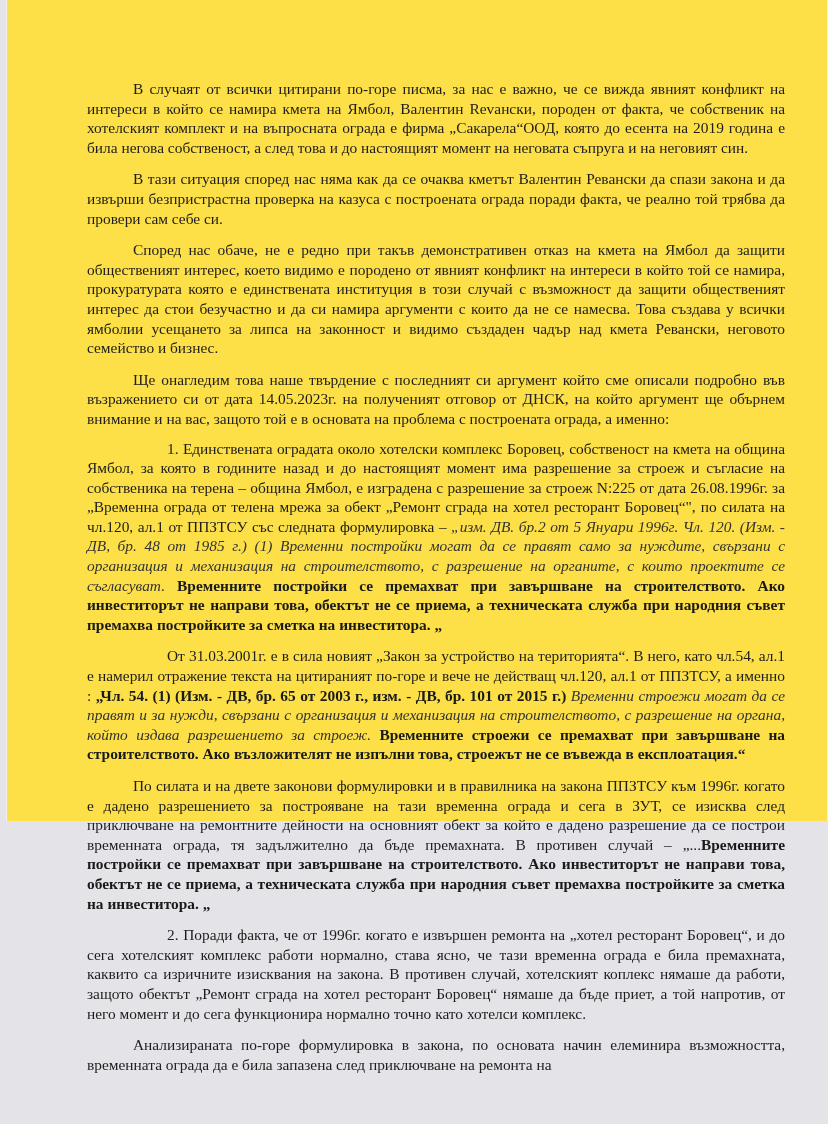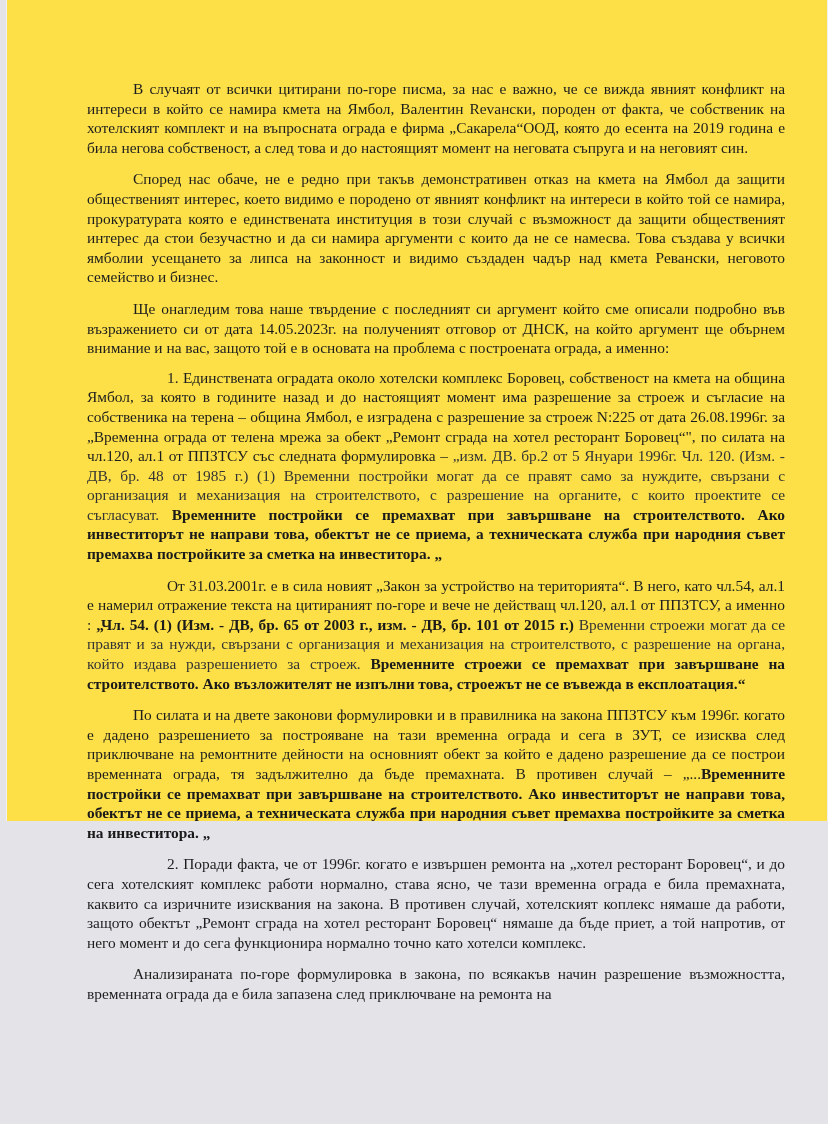--- a/index.html
+++ b/index.html
@@ -37,50 +37,52 @@
       margin: 0 0 12px 0;
       text-indent: 46px;
     }
     .content p.list {
       text-indent: 80px;
     }
     .content p.tight {
       margin-bottom: 10px;
     }
     .it {
+      font-style: italic;
       color: #333;
     }
     .bi {
       font-weight: bold;
       color: #1a1a1a;
     }
   </style>
 </head>
 <body>
 
 <div class="page">
   <div class="content">
 
     <p>В случаят от всички цитирани по-горе писма, за нас е важно, че се вижда явният конфликт на интереси в който се намира кмета на Ямбол, Валентин Revански, породен от факта, че собственик на хотелският комплект и на въпросната ограда е фирма „Сакарела“ООД, която до есента на 2019 година е била негова собственост, а след това и до настоящият момент на неговата съпруга и на неговият син.</p>
 
+    <p>В тази ситуация според нас няма как да се очаква кметът Валентин Ревански да спази закона и да извърши безпристрастна проверка на казуса с построената ограда поради факта, че реално той трябва да провери сам себе си.</p>
 
     <p>Според нас обаче, не е редно при такъв демонстративен отказ на кмета на Ямбол да защити общественият интерес, което видимо е породено от явният конфликт на интереси в който той се намира, прокуратурата която е единствената институция в този случай с възможност да защити общественият интерес да стои безучастно и да си намира аргументи с които да не се намесва. Това създава у всички ямболии усещането за липса на законност и видимо създаден чадър над кмета Ревански, неговото семейство и бизнес.</p>
 
     <p class="tight">Ще онагледим това наше твърдение с последният си аргумент който сме описали подробно във възражението си от дата 14.05.2023г.  на полученият отговор от ДНСК, на който аргумент ще обърнем внимание и на вас, защото той е в основата на проблема с построената ограда, а именно:</p>
 
     <p class="list">
       <span>1.  Единствената оградата около хотелски комплекс Боровец, собственост на кмета на община Ямбол, за която в годините назад и до настоящият момент има разрешение за строеж и съгласие на собственика на терена – община Ямбол, е изградена с разрешение за строеж N:225 от дата 26.08.1996г. за „Временна ограда от телена мрежа за обект „Ремонт сграда на хотел ресторант Боровец“", по силата на чл.120, ал.1 от ППЗТСУ със следната формулировка – </span><span class="it">„изм. ДВ. бр.2 от 5 Януари 1996г. Чл. 120. (Изм. - ДВ, бр. 48 от 1985 г.) (1) Временни постройки могат да се правят само за нуждите, свързани с организация и механизация на строителството, с разрешение на органите, с които проектите се съгласуват. </span><span class="bi">Временните постройки се премахват при завършване на строителството. Ако инвеститорът не направи това, обектът не се приема, а техническата служба при народния съвет премахва постройките за сметка на инвеститора. „</span>
     </p>
 
     <p class="list">
       <span>От 31.03.2001г. е в сила новият „Закон за устройство на територията“. В него, като чл.54, ал.1 е намерил отражение текста на цитираният по-горе и вече не действащ чл.120, ал.1 от ППЗТСУ, а именно : </span><span class="bi">„Чл. 54. (1) (Изм. - ДВ, бр. 65 от 2003 г., изм. - ДВ, бр. 101 от 2015 г.)</span><span class="it"> Временни строежи могат да се правят и за нужди, свързани с организация и механизация на строителството, с разрешение на органа, който издава разрешението за строеж. </span><span class="bi">Временните строежи се премахват при завършване на строителството. Ако възложителят не изпълни това, строежът не се въвежда в експлоатация.“</span>
     </p>
 
     <p>
       <span>По силата и на двете законови формулировки и в правилника на закона ППЗТСУ към 1996г.  когато е дадено разрешението за построяване на тази временна ограда и сега в ЗУТ, се изисква след приключване на ремонтните дейности на основният обект за който е дадено разрешение да се построи временната ограда, тя задължително да бъде премахната. В противен случай – „...</span><span class="bi">Временните постройки се премахват при завършване на строителството. Ако инвеститорът не направи това, обектът не се приема, а техническата служба при народния съвет премахва постройките за сметка на инвеститора. „</span>
     </p>
 
     <p class="list">2. Поради факта, че от 1996г. когато е извършен ремонта на „хотел ресторант Боровец“, и до сега хотелският комплекс работи нормално, става ясно, че тази временна ограда е била премахната, каквито са изричните изисквания на закона. В противен случай, хотелският коплекс нямаше да работи, защото обектът „Ремонт сграда на хотел ресторант Боровец“ нямаше да бъде приет, а той напротив, от него момент и до сега функционира нормално точно като хотелси комплекс.</p>
 
-    <p>Анализираната по-горе формулировка в закона, по всякакъв начин разрешение възможността, временната ограда да е била запазена след приключване на ремонта на</p>
+    <p>Анализираната по-горе формулировка в закона, по основата начин елеминира възможността, временната ограда да е била запазена след приключване на ремонта на</p>
 
   </div>
 </div>
 
 </body></html>

